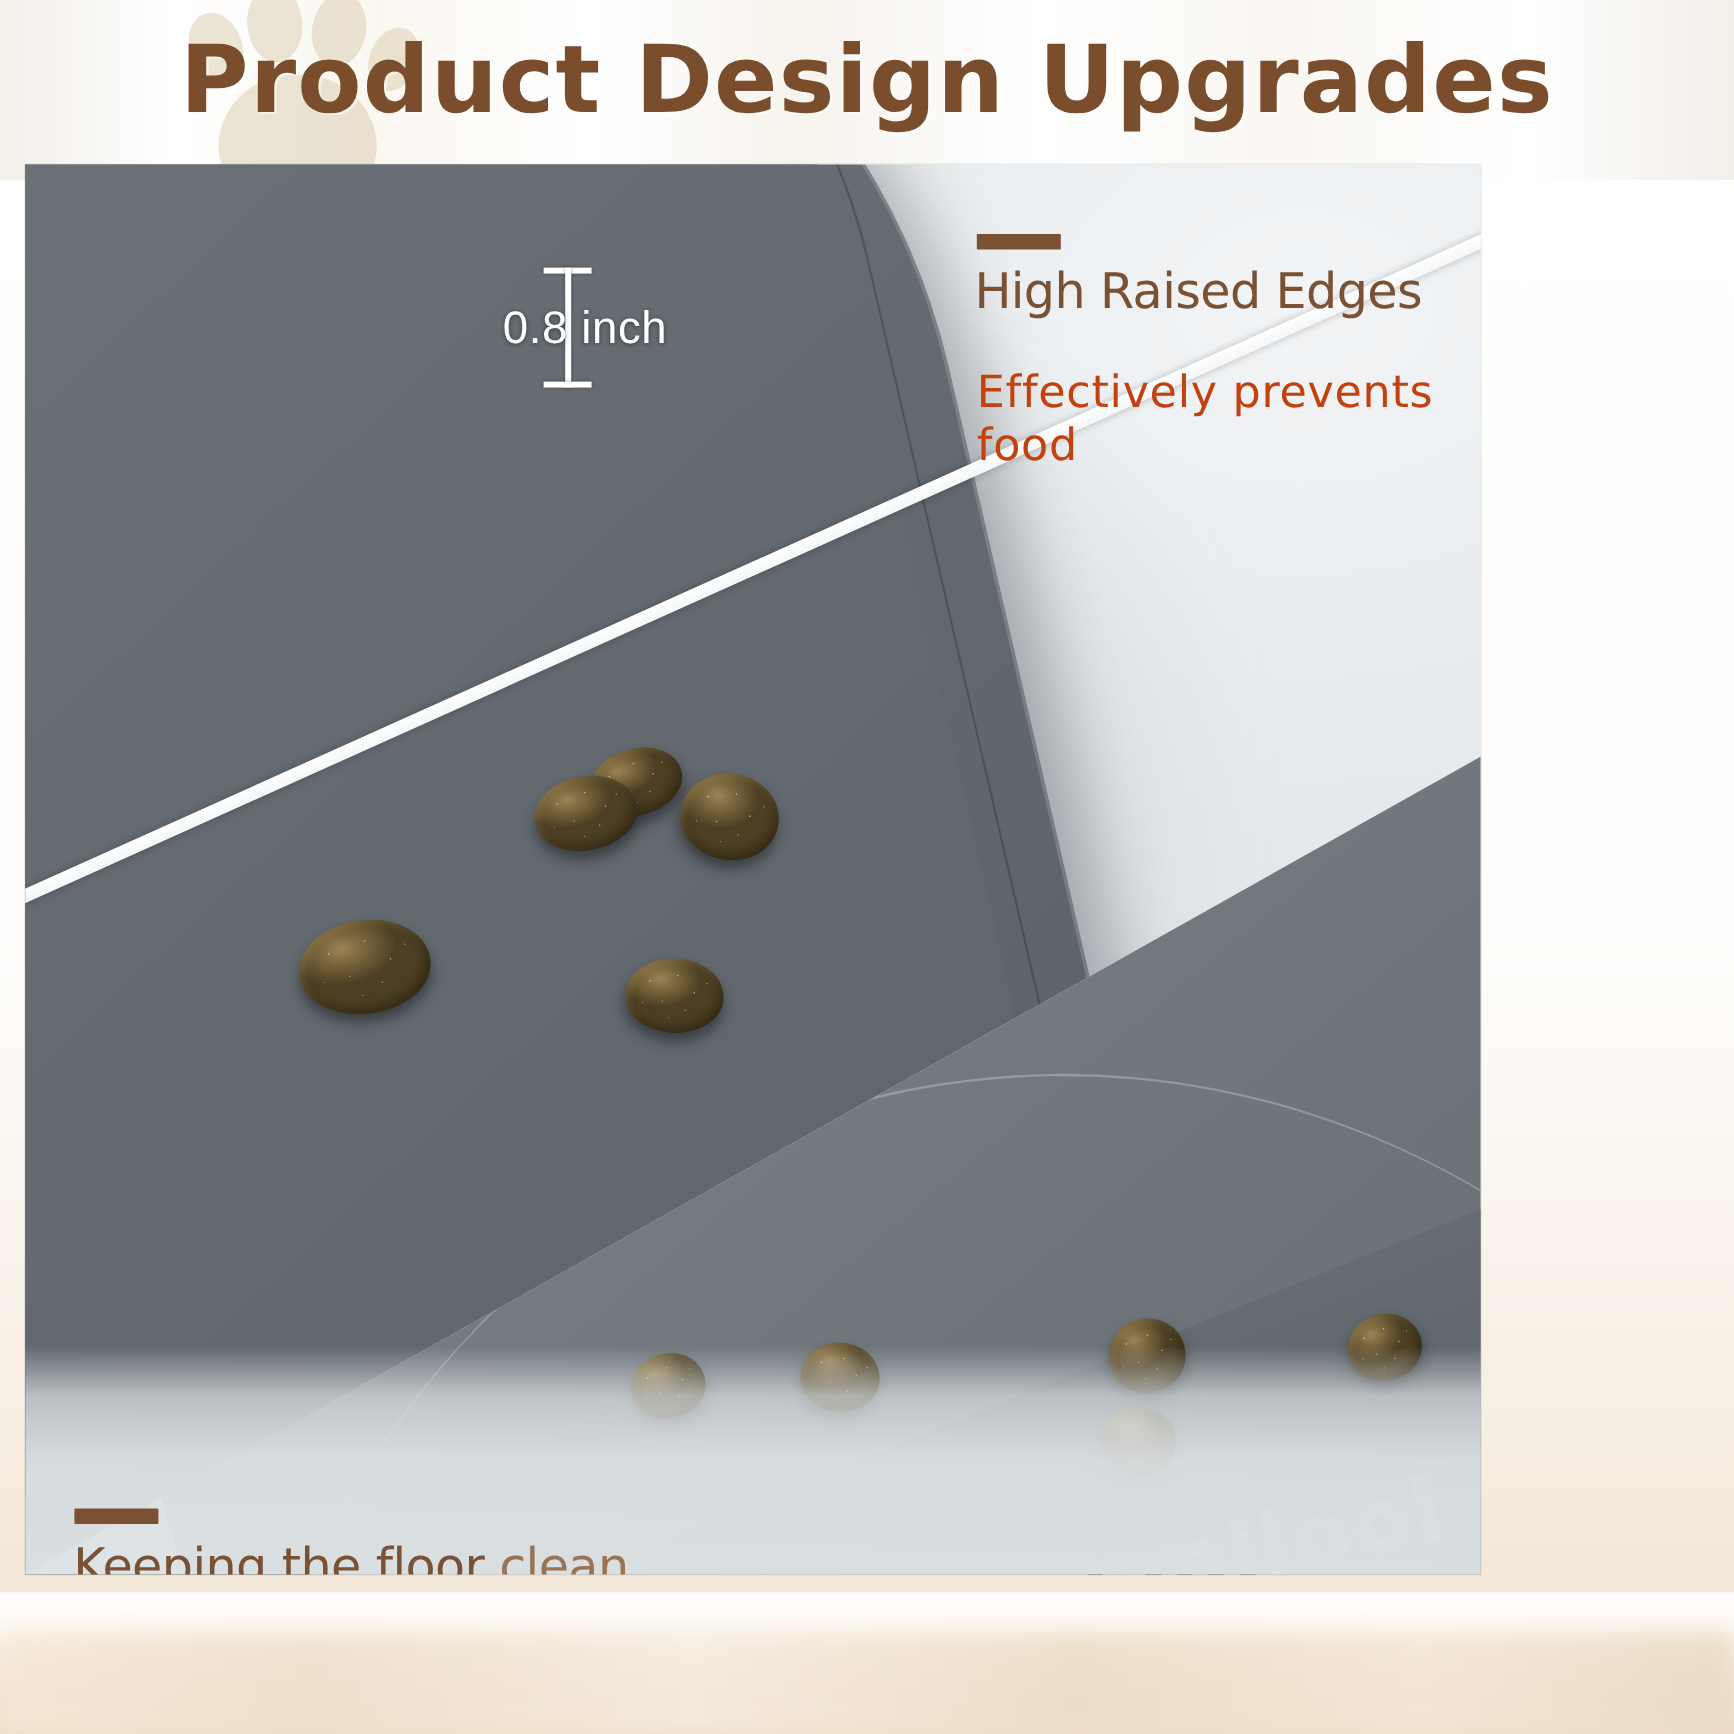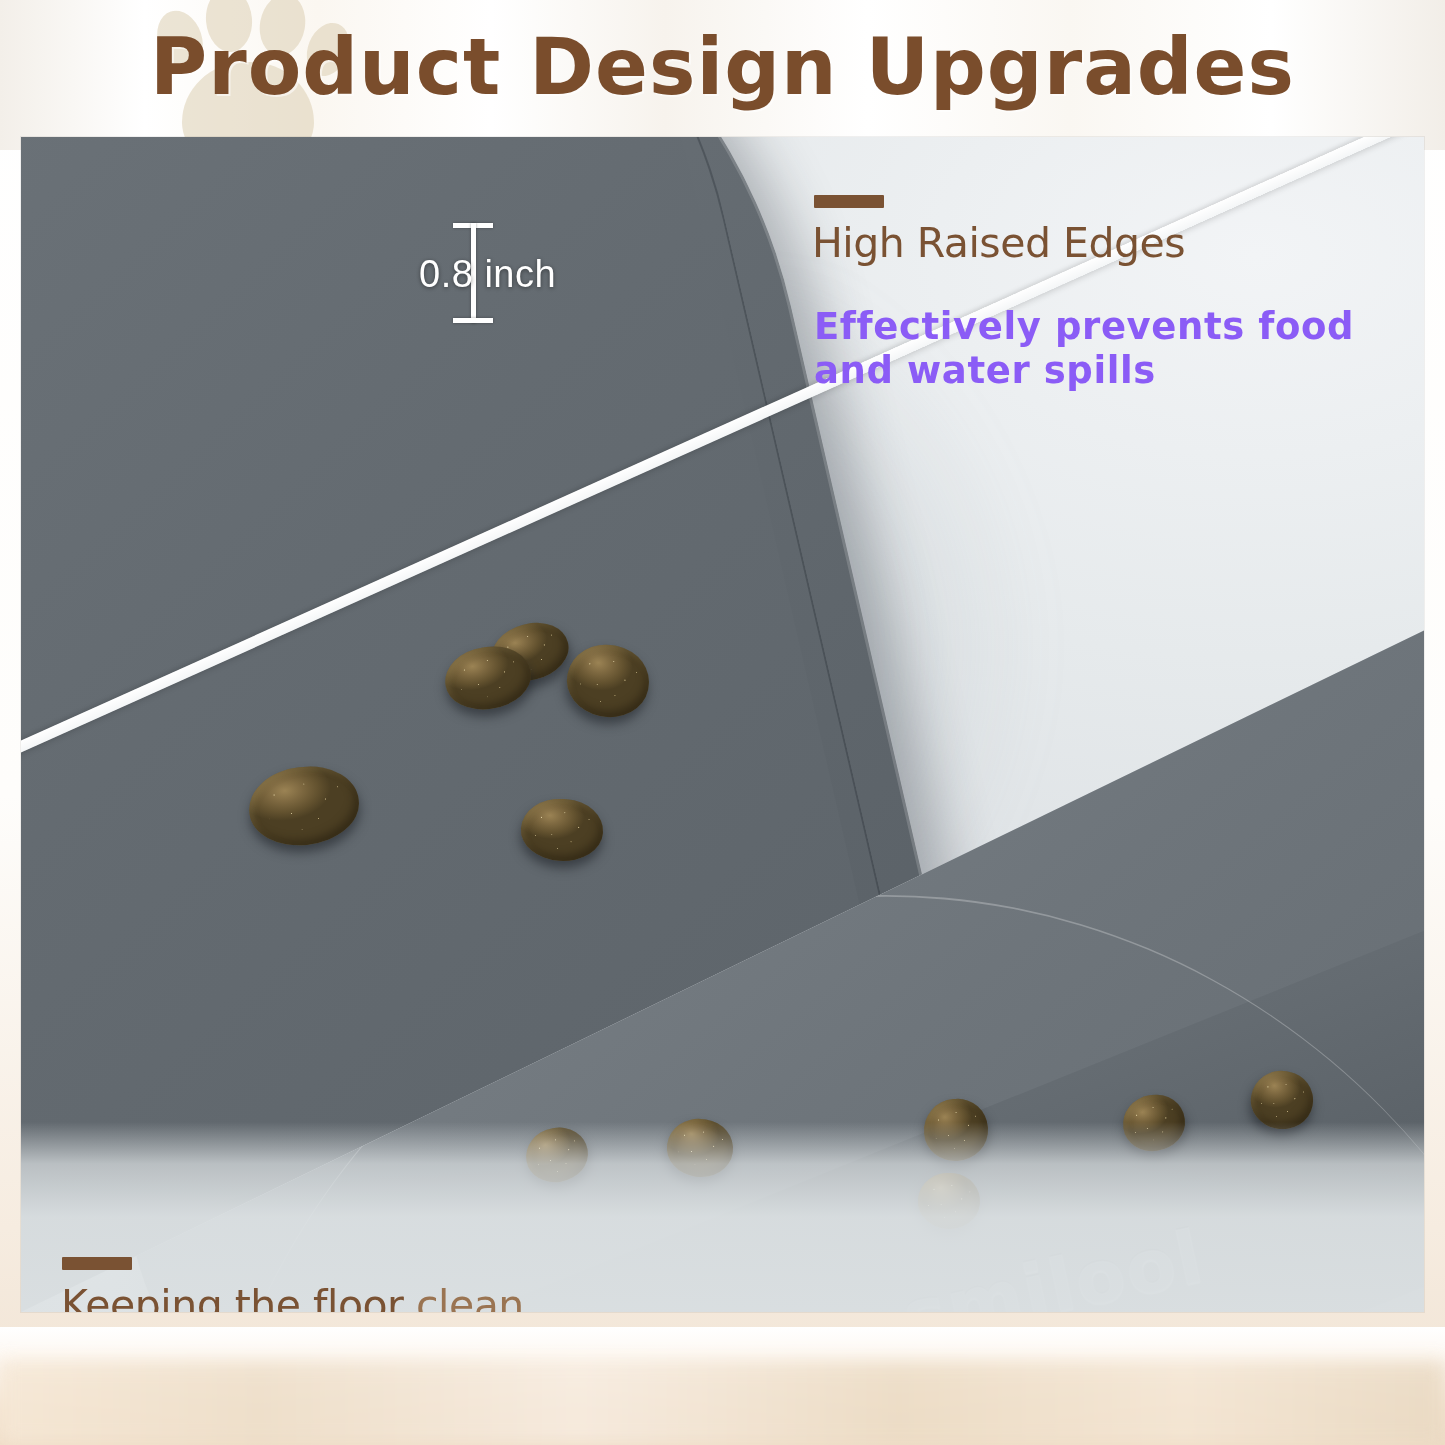--- a/index.html
+++ b/index.html
@@ -79,21 +79,21 @@
     letter-spacing: 1px;
     color: #7a4d2c;
     text-shadow: 2px 2px 0 rgba(255,255,255,.55);
     white-space: nowrap;
   }
 
   
   #photo {
     position: absolute;
     left: 21px; top: 137px;
-    width: 1403px; height: 1175px;
+    width: 1213px; height: 1175px;
     overflow: hidden;
     background: #e9ecee;
     box-shadow: 0 0 0 1px rgba(0,0,0,.06);
   }
 
   
   .scene-upper {
     position: absolute; inset: 0;
     background:
       radial-gradient(120% 90% at 88% 10%, #f2f4f6 0%, #e6eaec 38%, #dfe3e6 62%, #d9dde0 100%);
@@ -269,22 +269,22 @@
     font-size: 41px;
     font-weight: 400;
     color: #7a5233;
     white-space: nowrap;
     letter-spacing: -.5px;
   }
   .callout-sub {
     position: absolute;
     font-family: "DejaVu Sans", sans-serif;
     font-size: 37px;
-    font-weight: 700;
-    color: #8b5cf6;
+    font-weight: 400;
+    color: #c2410c;
     line-height: 1.18;
     letter-spacing: .6px;
   }
   .accent-light { color: #9a7452; }
 
   
   .brand {
     position: absolute;
     left: 880px; top: 1108px;
     font-family: "DejaVu Sans", sans-serif;
@@ -369,21 +369,20 @@
       <div class="dim-line" style="left:32px; top:0px;  width:5px;  height:100px;"></div>
       <div class="dim-line" style="left:14px;  top:95px;  width:40px; height:5px;"></div>
       <div class="dim-label" style="left:-20px; top:30px;">0.8 inch</div>
     </div>
 
     <div>
       <div class="dash" style="left:793px; top:58px;"></div>
       <div class="callout-title" style="left:791px; top:82px;">High Raised Edges</div>
       <div class="callout-sub" style="left:793px; top:168px;">
         <div>Effectively prevents food</div>
-        <div>and water spills</div>
       </div>
     </div>
 
     <div class="bottom-textzone"></div>
     <div>
       <div class="dash" style="left:41px; top:1120px;"></div>
       <div class="callout-title" style="left:40px; top:1144px;">
         <span>Keeping the floor</span><span class="accent-light"> clean</span>
       </div>
 

